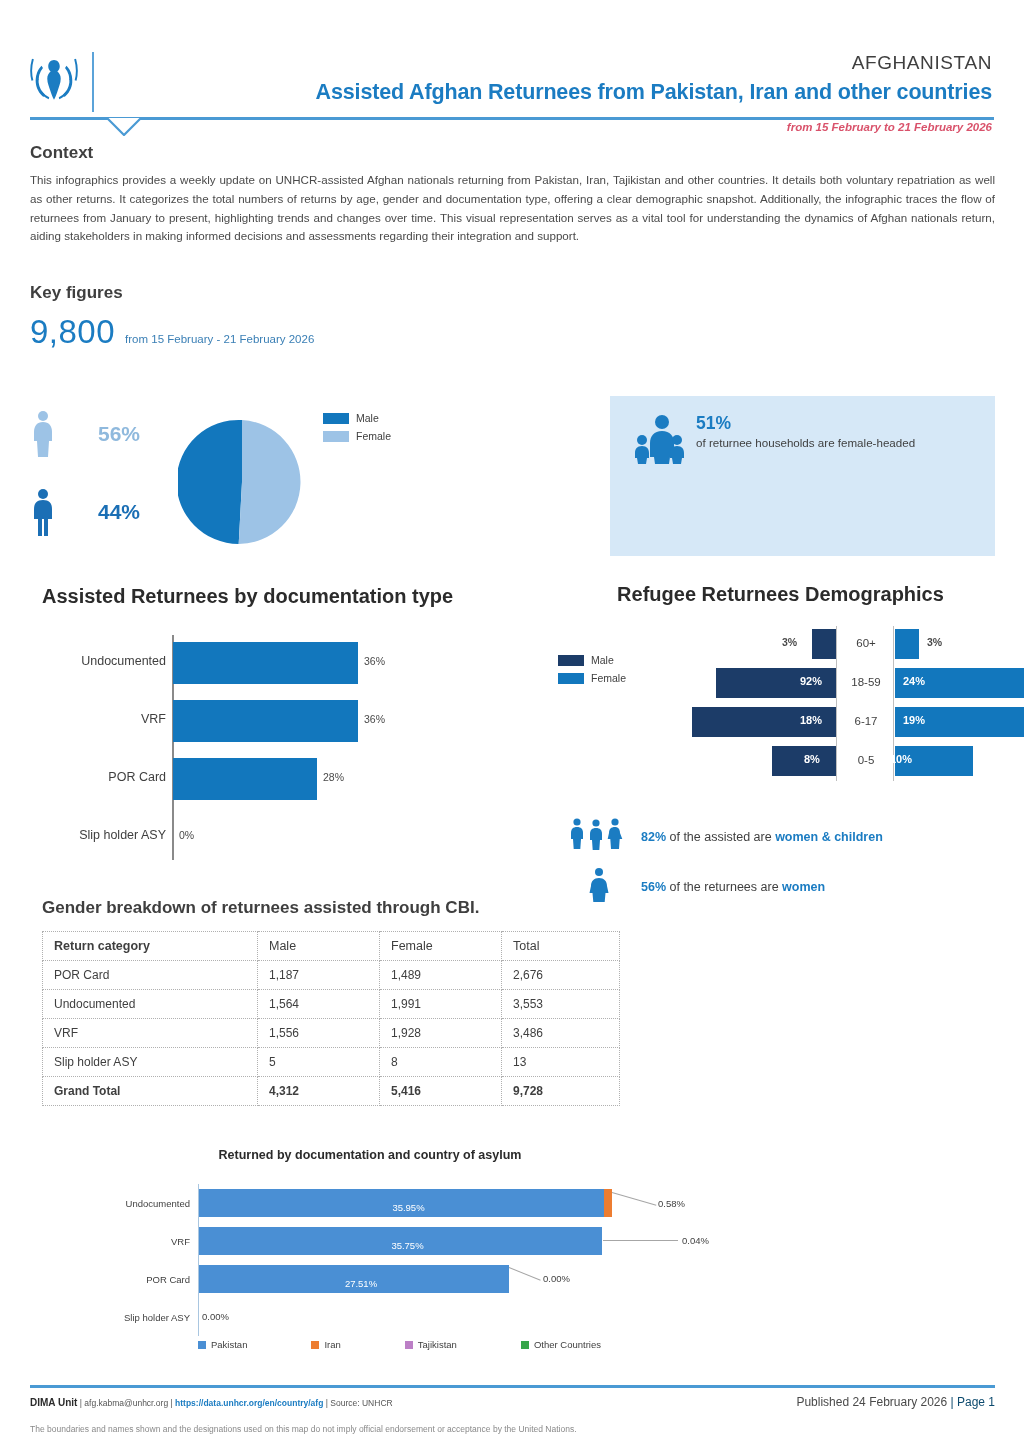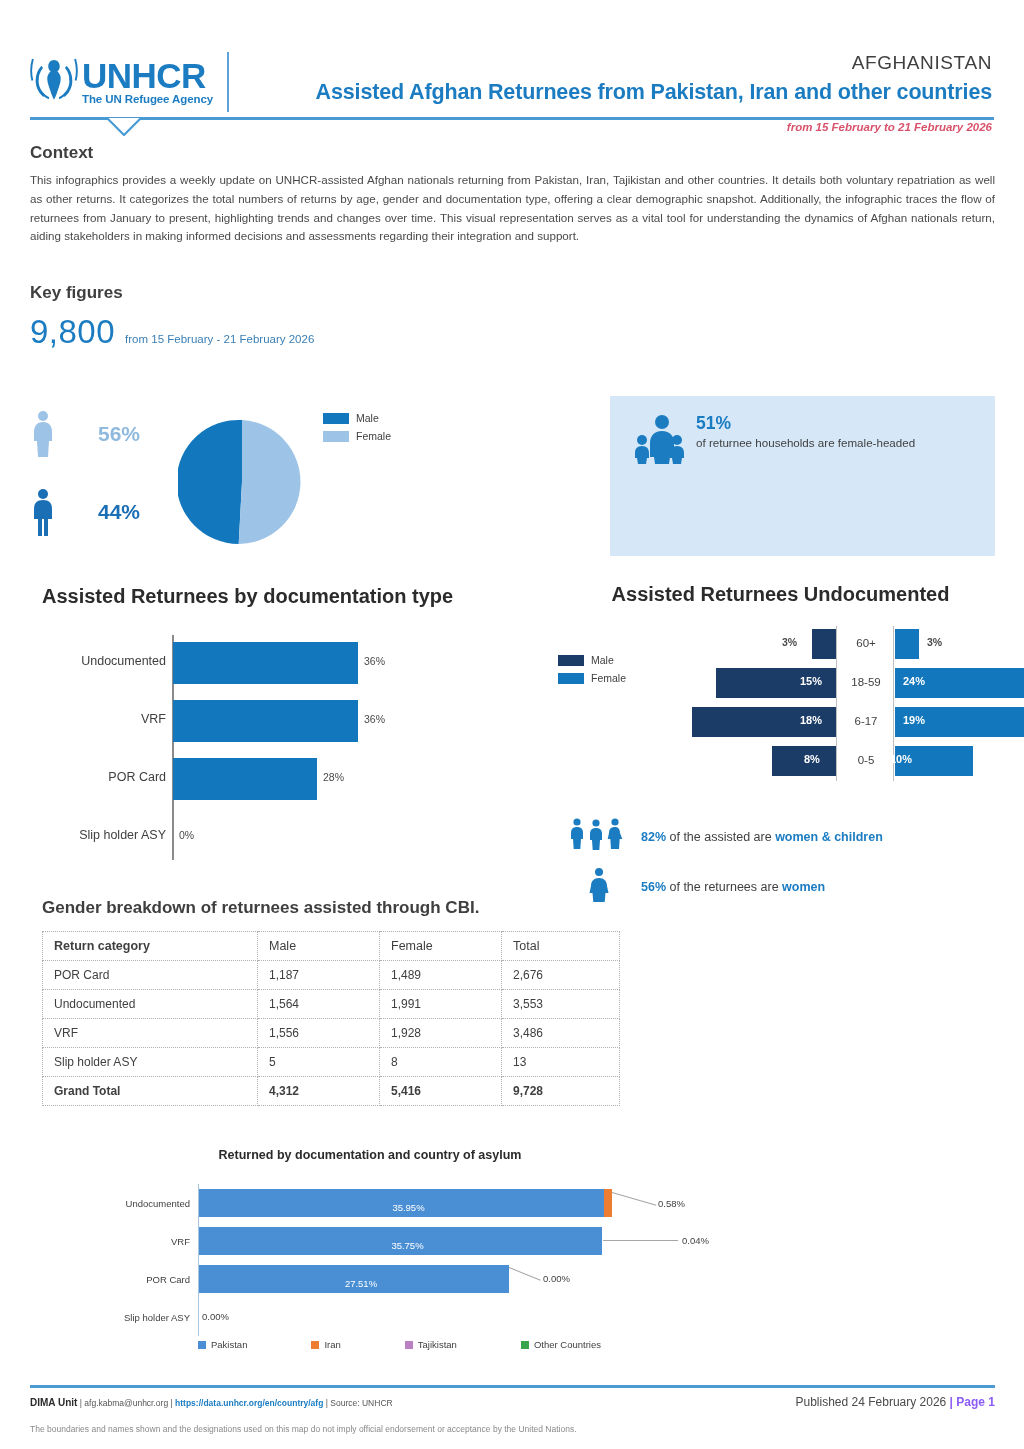--- a/index.html
+++ b/index.html
@@ -203,44 +203,40 @@
   #footer { position: absolute; left: 30px; top: 1385px; width: 965px; }
   #footer-rule { height: 2.5px; background: #4a9ad4; }
   #footer-main { margin-top: 9px; position: relative; height: 16px; }
   #footer-left { font-size: 8.5px; color: #555; }
   #footer-left b { font-size: 10px; color: #2b2b2b; }
   #footer-left .lnk { color: #1b7cc2; font-weight: bold; }
   #footer-right {
     position: absolute; right: 0; top: -2px;
     font-size: 12px; color: #4a4a4a;
   }
-  #footer-right .pg { color: #8b5cf6; font-weight: bold; }
+  #footer-right .pg { color: #0c4a6e; font-weight: normal; }
   #footer-disclaimer { margin-top: 11px; font-size: 8.5px; color: #8a8a8a; }
 </style>
 </head>
 <body>
 
 <div class="header">
   <div class="logo-wrap">
     <svg class="logo-emblem" viewBox="0 0 100 108">
       <g fill="#1b7cc2">
         <path d="M50 8c-7 0-12 6-12 13 0 5 2 8 5 11-4 3-7 8-7 15 0 9 4 17 6 24 2 6 4 13 8 20 4-7 6-14 8-20 2-7 6-15 6-24 0-7-3-12-7-15 3-3 5-6 5-11 0-7-5-13-12-13z"></path>
         <path d="M24 20c-9 9-13 22-12 35 1 12 7 23 16 30l3-5c-7-6-12-15-13-25-1-11 2-22 9-30z"></path>
         <path d="M76 20l-3 5c7 8 10 19 9 30-1 10-6 19-13 25l3 5c9-7 15-18 16-30 1-13-3-26-12-35z"></path>
         <path d="M16 34c-2 5-3 11-2 17l4-1c-1-5 0-10 1-15z"></path>
         <path d="M84 34l-3 1c1 5 2 10 1 15l4 1c1-6 0-12-2-17z"></path>
         <path d="M22 76c4 6 10 11 17 14l1-4c-6-3-11-7-15-12z"></path>
         <path d="M78 76l-3-2c-4 5-9 9-15 12l1 4c7-3 13-8 17-14z"></path>
       </g>
       <path d="M6 6c-4 14-5 30-1 45M94 6c4 14 5 30 1 45" stroke="#1b7cc2" stroke-width="4" fill="none"></path>
     </svg>
-    <div class="logo-text">
-      <div class="logo-unhcr">UNHCR</div>
-      <div class="logo-tag">The UN Refugee Agency</div>
-    </div>
     <div class="logo-divider"></div>
   </div>
 
   <div class="country-name">AFGHANISTAN</div>
   <div class="main-title">Assisted Afghan Returnees from Pakistan, Iran and other countries</div>
   <div class="header-rule"></div>
   <svg class="header-notch-line" viewBox="0 0 34 18">
     <path d="M0 0 L17 17 L34 0" fill="#ffffff" stroke="#4a9ad4" stroke-width="2.2"></path>
   </svg>
   <div class="date-range">from 15 February to 21 February 2026</div>
@@ -333,21 +329,21 @@
       <span class="doc-val" style="left:281px">28%</span>
     </div>
     <div class="doc-row" style="top:174px;">
       <span class="doc-label">Slip holder ASY</span>
       <span class="doc-val" style="left:137px">0%</span>
     </div>
   </div>
 </div>
 
 <div id="demo-chart">
-  <div class="chart-title" id="demo-title">Assisted Returnees Undocumented</div>
+  <div class="chart-title" id="demo-title">Refugee Returnees Demographics</div>
   <div id="demo-plot">
     <div id="demo-legend">
       <div class="leg-item">
         <span class="leg-swatch" style="background:#1c3c68"></span>
         <span>Male</span>
       </div>
       <div class="leg-item">
         <span class="leg-swatch" style="background:#1277bd"></span>
         <span>Female</span>
       </div>
@@ -358,21 +354,21 @@
     <div class="demo-row" style="top:0px;">
       <span class="demo-bar-m" style="left:264px; width:24px;"></span>
       <span class="demo-lbl-out" style="left:234px">3%</span>
       <span class="demo-age">60+</span>
       <span class="demo-bar-f" style="width:24px;"></span>
       <span class="demo-lbl-out" style="left:379px">3%</span>
     </div>
 
     <div class="demo-row" style="top:39px;">
       <span class="demo-bar-m" style="left:168px; width:120px;"></span>
-      <span class="demo-lbl-in" style="left:252px">15%</span>
+      <span class="demo-lbl-in" style="left:252px">92%</span>
       <span class="demo-age">18-59</span>
       <span class="demo-bar-f" style="width:185px;"></span>
       <span class="demo-lbl-in" style="left:355px">24%</span>
     </div>
 
     <div class="demo-row" style="top:78px;">
       <span class="demo-bar-m" style="left:144px; width:144px;"></span>
       <span class="demo-lbl-in" style="left:252px">18%</span>
       <span class="demo-age">6-17</span>
       <span class="demo-bar-f" style="width:147px;"></span>

